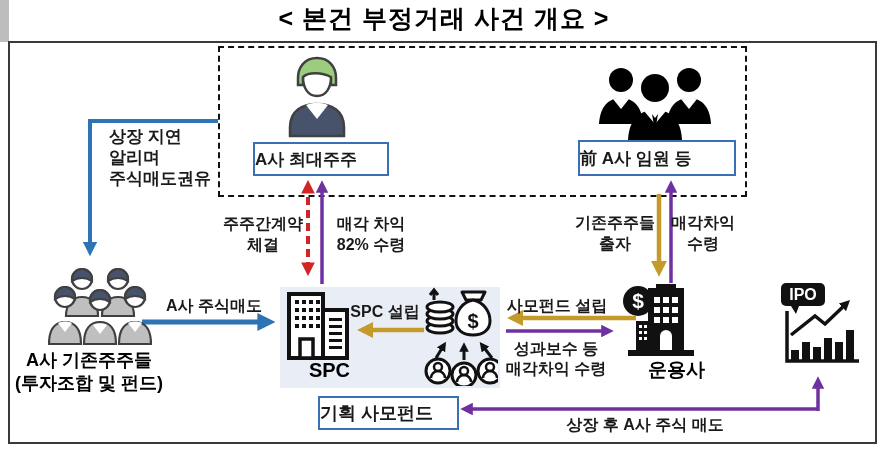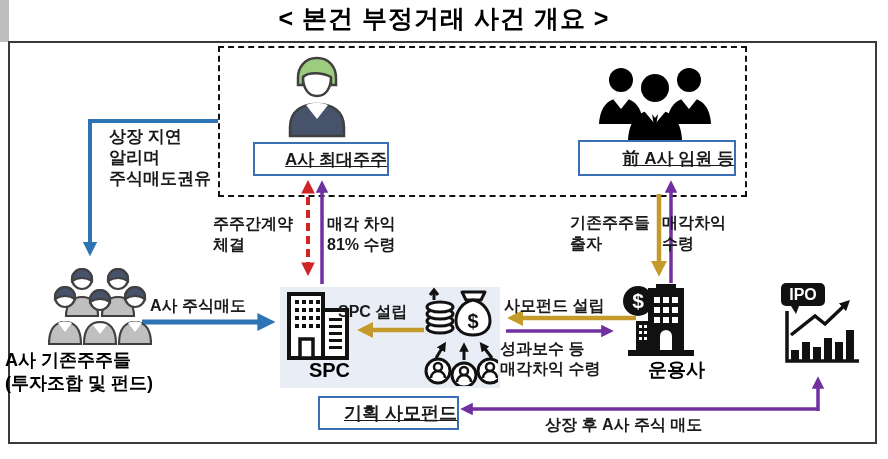--- a/index.html
+++ b/index.html
@@ -20,28 +20,28 @@
   .outer-frame{
     left:8px;top:41px;width:865px;height:399px;
     border:2px solid var(--outline);background:#fff;
   }
   .dashed-box{
     left:218px;top:46px;width:525px;height:147px;
     border:2px dashed #111;background:#fff;
   }
   .node-box{
     background:#fff;border:2.5px solid var(--box-border);
-    display:flex;align-items:center;justify-content:flex-end;
-    font-weight:bold;font-size:17px;white-space:nowrap;z-index:5;text-decoration:underline;
+    display:flex;align-items:center;justify-content:flex-start;
+    font-weight:bold;font-size:17px;white-space:nowrap;z-index:5;
   }
   .lbl{
     font-weight:bold;font-size:16px;line-height:20px;color:var(--ink);
     white-space:nowrap;z-index:6;
   }
-  .lbl.center{text-align:left;}
+  .lbl.center{text-align:center;}
   .arrow-layer{left:0;top:0;width:888px;height:459px;z-index:3;pointer-events:none;}
   .panel{left:280px;top:287px;width:220px;height:101px;background:var(--panel);z-index:1;}
   .icon{z-index:4;}
   .corner-artifact{left:0;top:0;width:9px;height:42px;background:#bdbdbd;}
   .caption{font-weight:bold;color:#000;z-index:6;}
 </style>
 </head>
 <body>
 
 <div id="canvas">
@@ -294,21 +294,21 @@
 
   <div class="abs lbl center" style="left:150px;top:296px;width:128px">A사 주식매도</div>
 
   <div class="abs lbl center" style="left:213px;top:213px;width:100px;line-height:21px">
     <div>주주간계약</div>
     <div>체결</div>
   </div>
 
   <div class="abs lbl center" style="left:327px;top:213px;width:88px;line-height:21px">
     <div>매각 차익</div>
-    <div>81% 수령</div>
+    <div>82% 수령</div>
   </div>
 
   <div class="abs lbl center" style="left:338px;top:302px;width:94px">SPC 설립</div>
 
   <div class="abs lbl center" style="left:504px;top:296px;width:106px">사모펀드 설립</div>
 
   <div class="abs lbl center" style="left:500px;top:339px;width:112px;line-height:20px">
     <div>성과보수 등</div>
     <div>매각차익 수령</div>
   </div>

